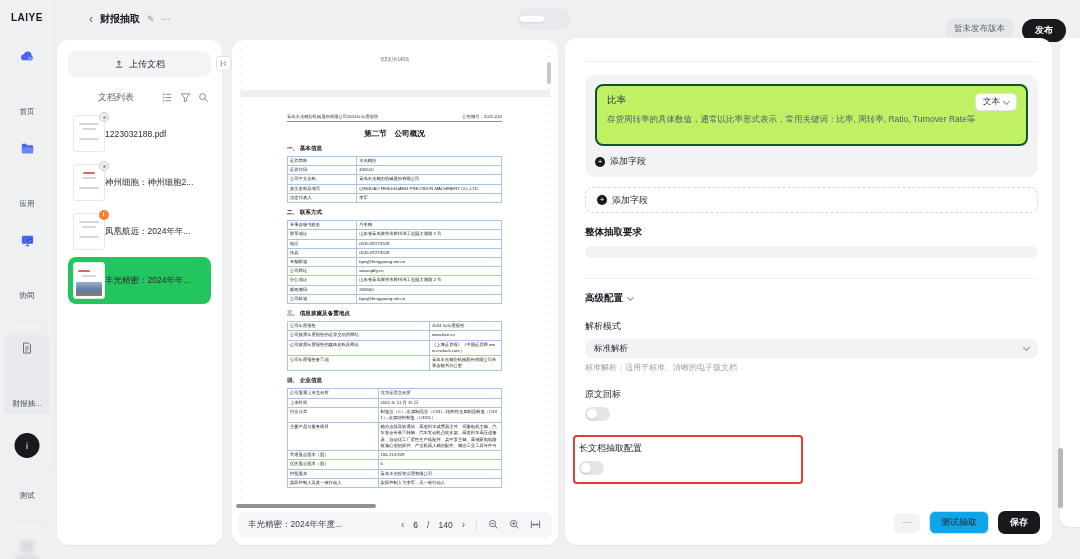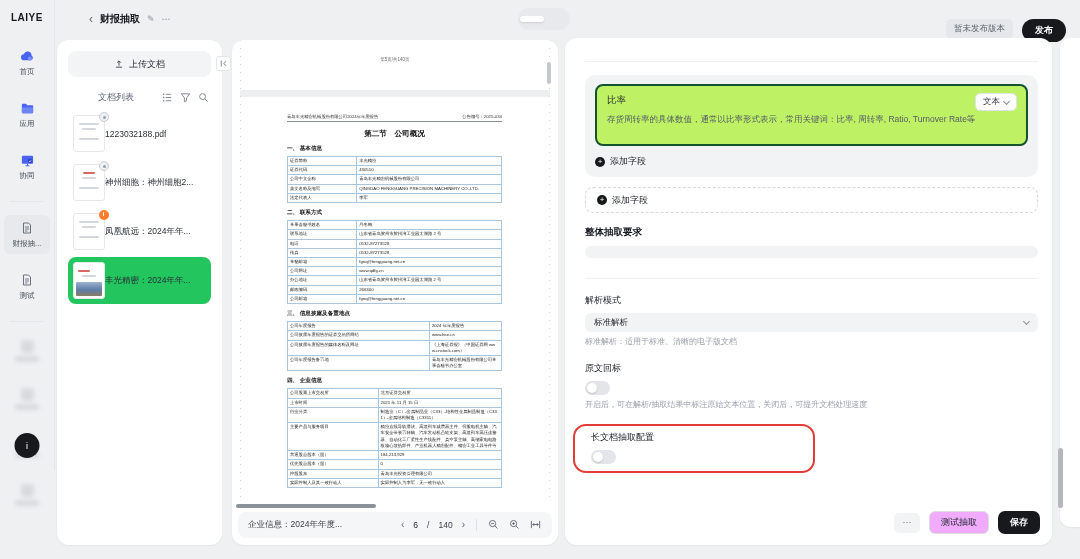--- a/index.html
+++ b/index.html
@@ -10,21 +10,21 @@
     -webkit-font-smoothing:antialiased;
   }
   .card{background:#fff;border-radius:12px;box-shadow:0 1px 2px rgba(16,24,40,.05);}
   
   .sidebar{position:absolute;left:0;top:0;width:55px;height:470px;border-right:1px solid #e4e6e9;
     display:flex;flex-direction:column;align-items:center;box-sizing:border-box;}
   .logo{font-size:10px;font-weight:bold;letter-spacing:.5px;color:#15181f;margin:12px 0 20px;}
   .nav-item{width:46px;display:flex;flex-direction:column;align-items:center;gap:3px;margin-bottom:13px;
     padding:5px 0;border-radius:6px;cursor:pointer;}
   .nav-item.selected{background:#e7e9ec;}
-  .nav-label{font-size:7.5px;color:#454c57;white-space:nowrap;}
+  .nav-label{font-size:7.5px;color:#454c57;white-space:nowrap;margin-top:40px;}
   .nav-ic{width:16px;height:16px;display:flex;align-items:center;justify-content:center;}
   .nav-divider{width:34px;border-top:1px solid #e4e6e9;margin:2px 0 13px;}
   .ghost{filter:blur(2px);opacity:.55;margin-bottom:16px;}
   .ghost-ic{width:13px;height:13px;border-radius:3px;background:#c6c9cf;}
   .ghost-bar{width:24px;height:6px;border-radius:2px;background:#c6c9cf;}
   .avatar{position:absolute;bottom:12px;left:50%;transform:translateX(-50%);width:25px;height:25px;
     border-radius:50%;background:#17191d;color:#fff;font-size:9px;display:flex;align-items:center;justify-content:center;cursor:pointer;}
   
   .topbar{position:absolute;left:55px;top:0;width:1025px;height:38px;display:flex;align-items:center;}
   .tb-left{display:flex;align-items:center;gap:7px;margin-left:34px;}
@@ -117,26 +117,26 @@
   .req-box{background:#f2f3f5;border-radius:8px;padding:6px 11px;margin-top:7px;font-size:8.5px;color:#3a3f47;line-height:1.65;}
   .cfg-divider{border-top:1px solid #edeff1;margin-top:20px;}
   .fld-label{font-size:9px;color:#23272e;margin-top:15px;}
   .select{margin-top:6px;background:#f2f3f5;border-radius:6px;height:19px;display:flex;align-items:center;
     padding:0 9px;font-size:8.5px;color:#23272e;cursor:pointer;}
   .select .chev{margin-left:auto;}
   .helper{font-size:8px;color:#9aa0a8;margin-top:4px;line-height:1.4;}
   .toggle{width:25px;height:14px;border-radius:7px;background:#e3e5e9;position:relative;margin-top:6px;cursor:pointer;}
   .toggle::after{content:"";position:absolute;left:2px;top:2px;width:10px;height:10px;border-radius:50%;background:#fff;
     box-shadow:0 1px 2px rgba(0,0,0,.15);}
-  .longdoc-wrap{position:relative;width:214px;border:2px solid #e23b38;border-radius:13px;margin:14px 0 16px -12px;
-    padding:5px 8px 7px 16px;}
+  .longdoc-wrap{position:relative;width:214px;border:2px solid #e23b38;border-radius:4px;margin:14px 0 16px -12px;
+    padding:5px 8px 7px 4px;}
   .cfg-footer{position:absolute;right:12px;bottom:11px;display:flex;align-items:center;gap:9px;}
   .more-btn{width:26px;height:20px;background:#f2f3f5;border:0;border-radius:5px;color:#5f6672;font-size:9px;
     cursor:pointer;font-family:inherit;line-height:1;}
-  .test-btn{background:#f0abfc;border:1px solid #dcdfe3;border-radius:6px;padding:4px 11px;font-size:9px;color:#23272e;
+  .test-btn{background:#0ea5e9;border:1px solid #dcdfe3;border-radius:6px;padding:4px 11px;font-size:9px;color:#23272e;
     cursor:pointer;font-family:inherit;}
   .save-btn{background:#17191d;border:0;border-radius:7px;padding:5px 12px;font-size:9px;font-weight:bold;color:#fff;
     cursor:pointer;font-family:inherit;}
   
   .right-rail{position:absolute;left:1060px;top:38px;width:20px;height:489px;background:#fff;border-radius:10px 0 0 10px;
     box-shadow:0 1px 2px rgba(16,24,40,.05);}
   .rail-thumb{position:absolute;left:1058px;top:448px;width:5px;height:60px;border-radius:3px;background:#b4b7bd;cursor:pointer;}
   svg{display:block;}
 </style>
 </head>
@@ -492,21 +492,21 @@
                   </tbody>
               </table>
             </section>
           </div>
 
       </div>
     </div>
     <div class="vscroll"></div>
     <div class="hscroll"></div>
     <div class="pdf-toolbar">
-      <span class="pt-name">企业信息：2024年年度...</span>
+      <span class="pt-name">丰光精密：2024年年度...</span>
       <span class="pt-nav">
         <span class="pt-chev">‹</span>
         <span class="pt-num">6</span>
         <span>/</span>
         <span>140</span>
         <span class="pt-chev">›</span>
         <span class="pt-sep-line"></span>
         <span class="pt-ic">
             <svg width="11" height="11" viewBox="0 0 12 12">
               <circle cx="5" cy="5" r="3.4" fill="none" stroke="currentColor" stroke-width="1"></circle>
@@ -562,31 +562,34 @@
     <div class="blk-title">整体抽取要求</div>
     <div class="req-box">
 
     <div class="req-line"></div>
         <div class="req-line"></div>
         <div class="req-line"></div>
       </div>
 
     <div class="cfg-divider"></div>
 
+    <div class="blk-title">
+      <span>高级配置</span>
+      <i class="chev"></i>
+    </div>
 
     <div class="fld-label">解析模式</div>
     <div class="select">
       <span>标准解析</span>
       <i class="chev"></i>
     </div>
     <div class="helper">标准解析：适用于标准、清晰的电子版文档</div>
 
     <div class="fld-label">原文回标</div>
     <div class="toggle"></div>
-    <div class="helper">开启后，可在解析/抽取结果中标注原始文本位置，关闭后，可提升文档处理速度</div>
 
     <div class="longdoc-wrap">
       <div class="fld-label" style="margin-top:0">长文档抽取配置</div>
       <div class="toggle"></div>
     </div>
 
     <div class="cfg-footer">
       <button class="more-btn">···</button>
       <button class="test-btn">测试抽取</button>
       <button class="save-btn">保存</button>

